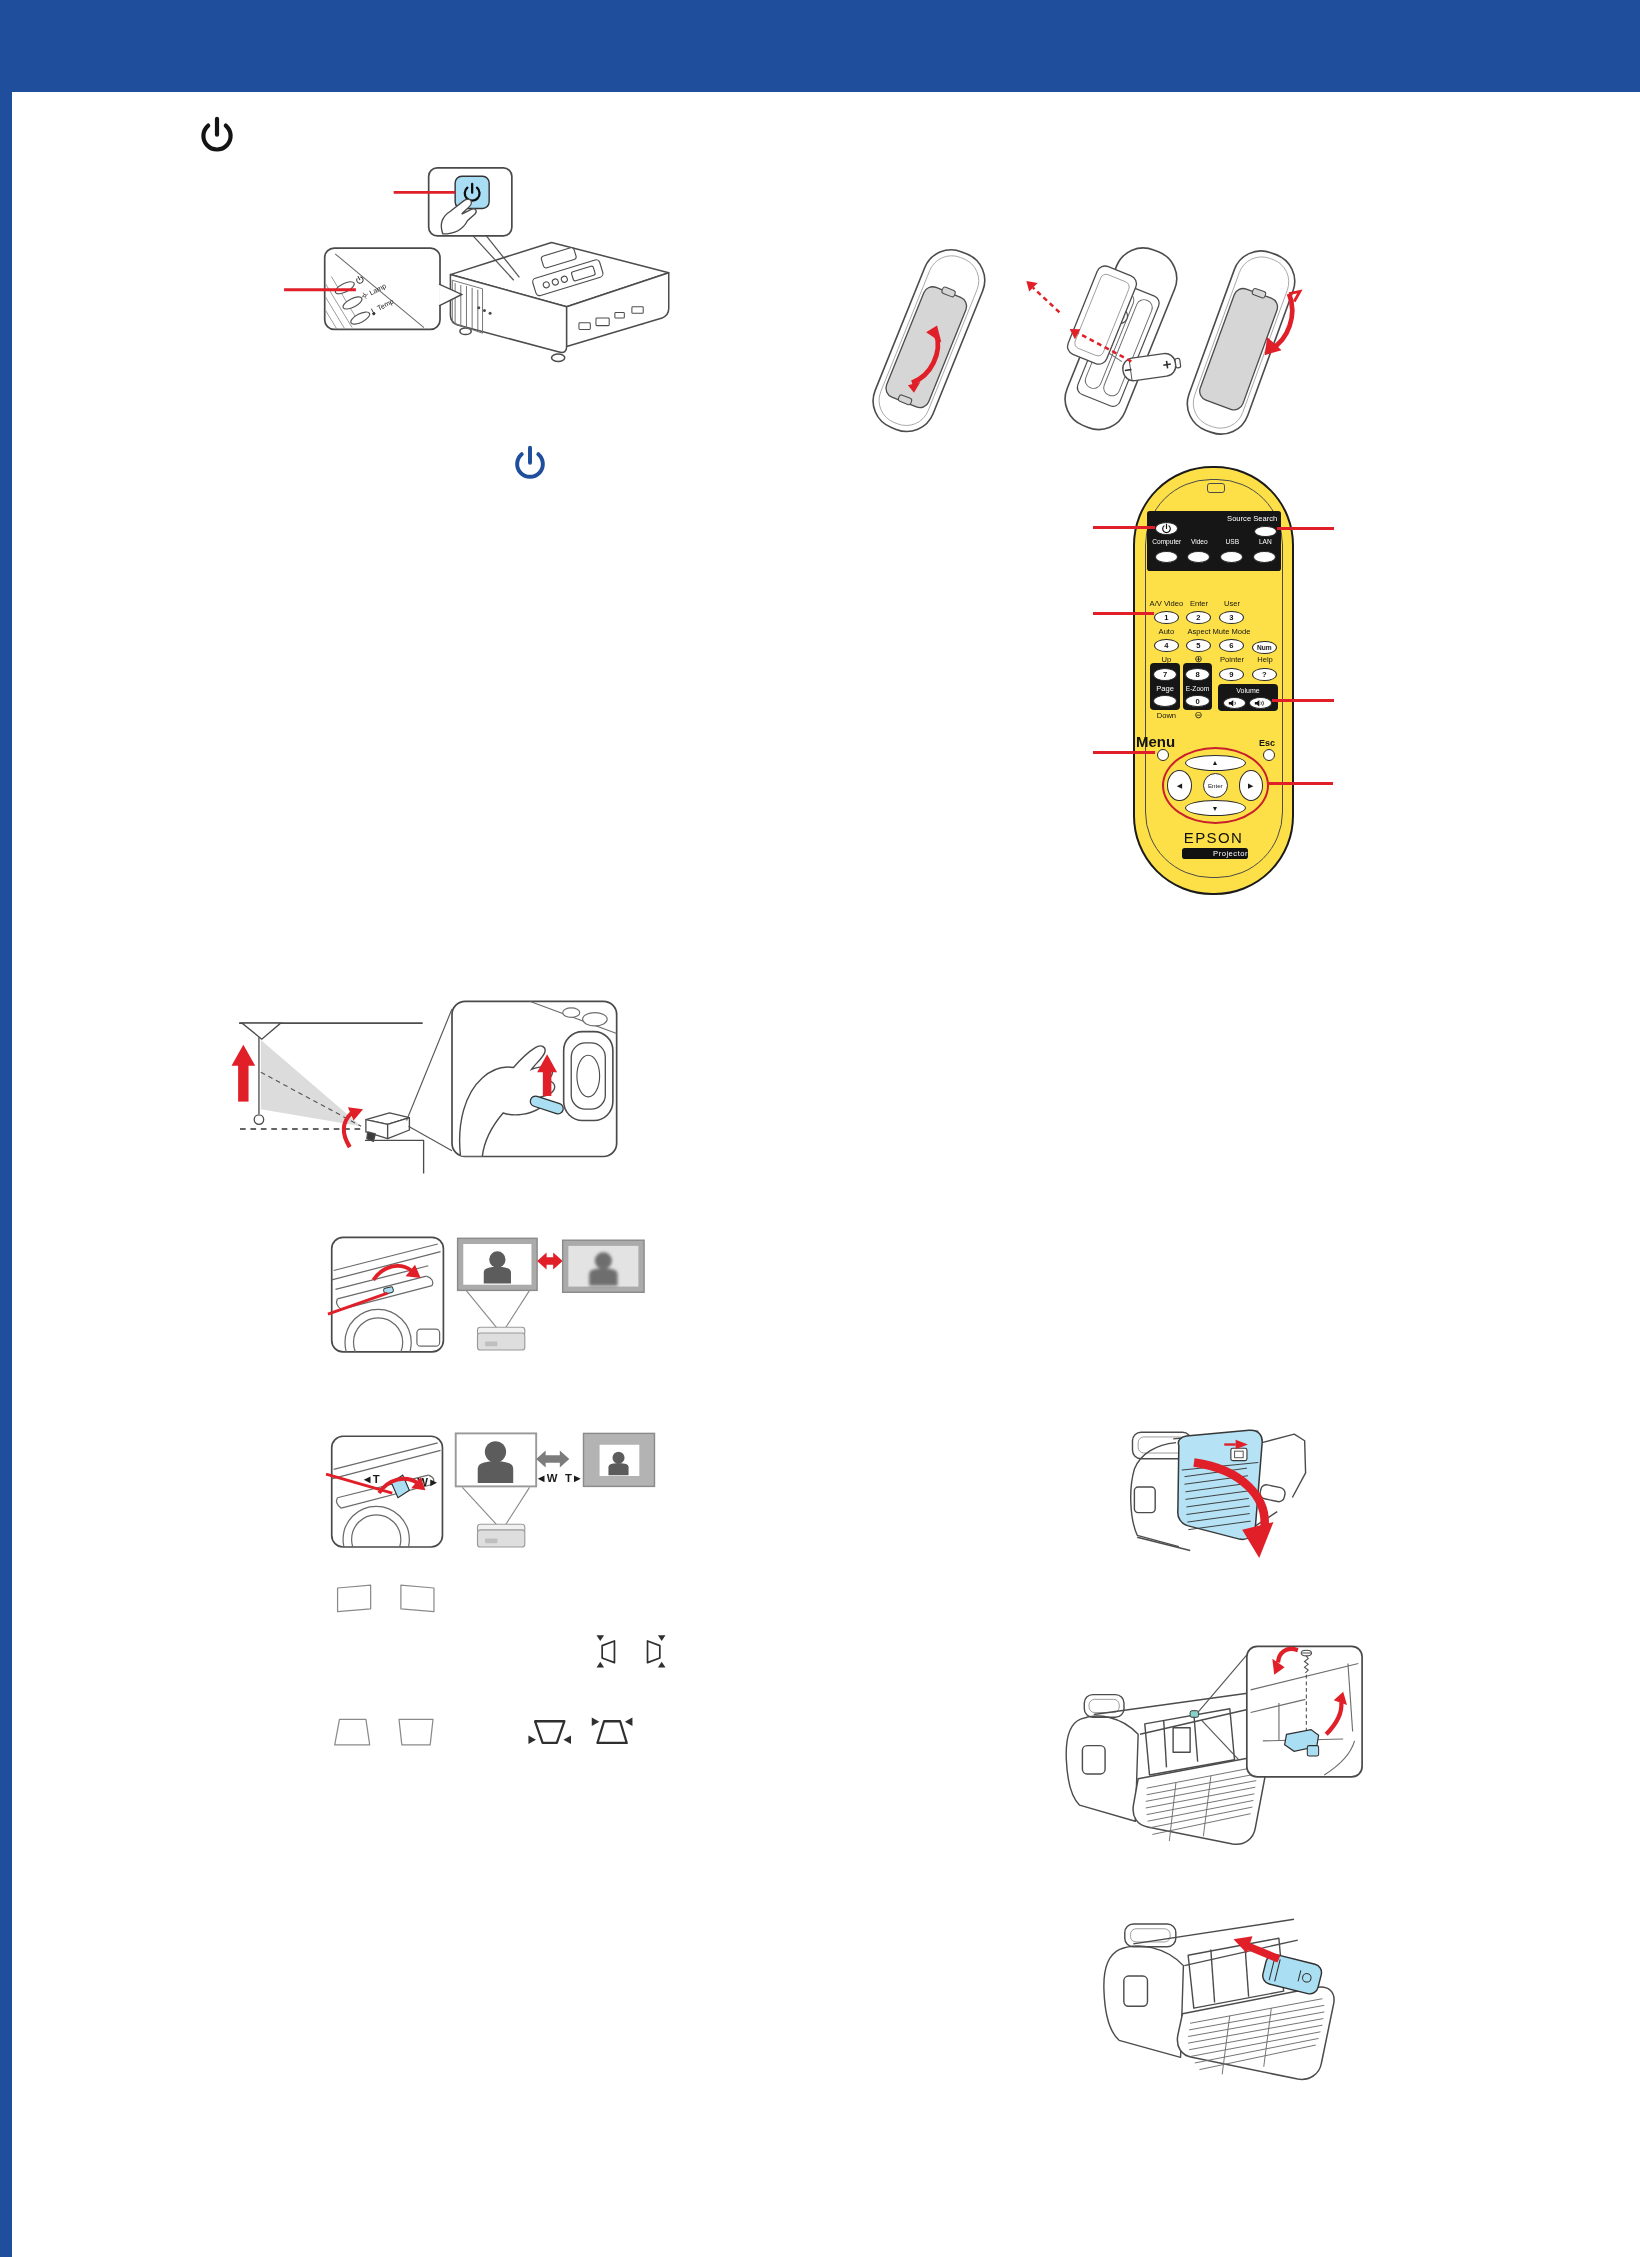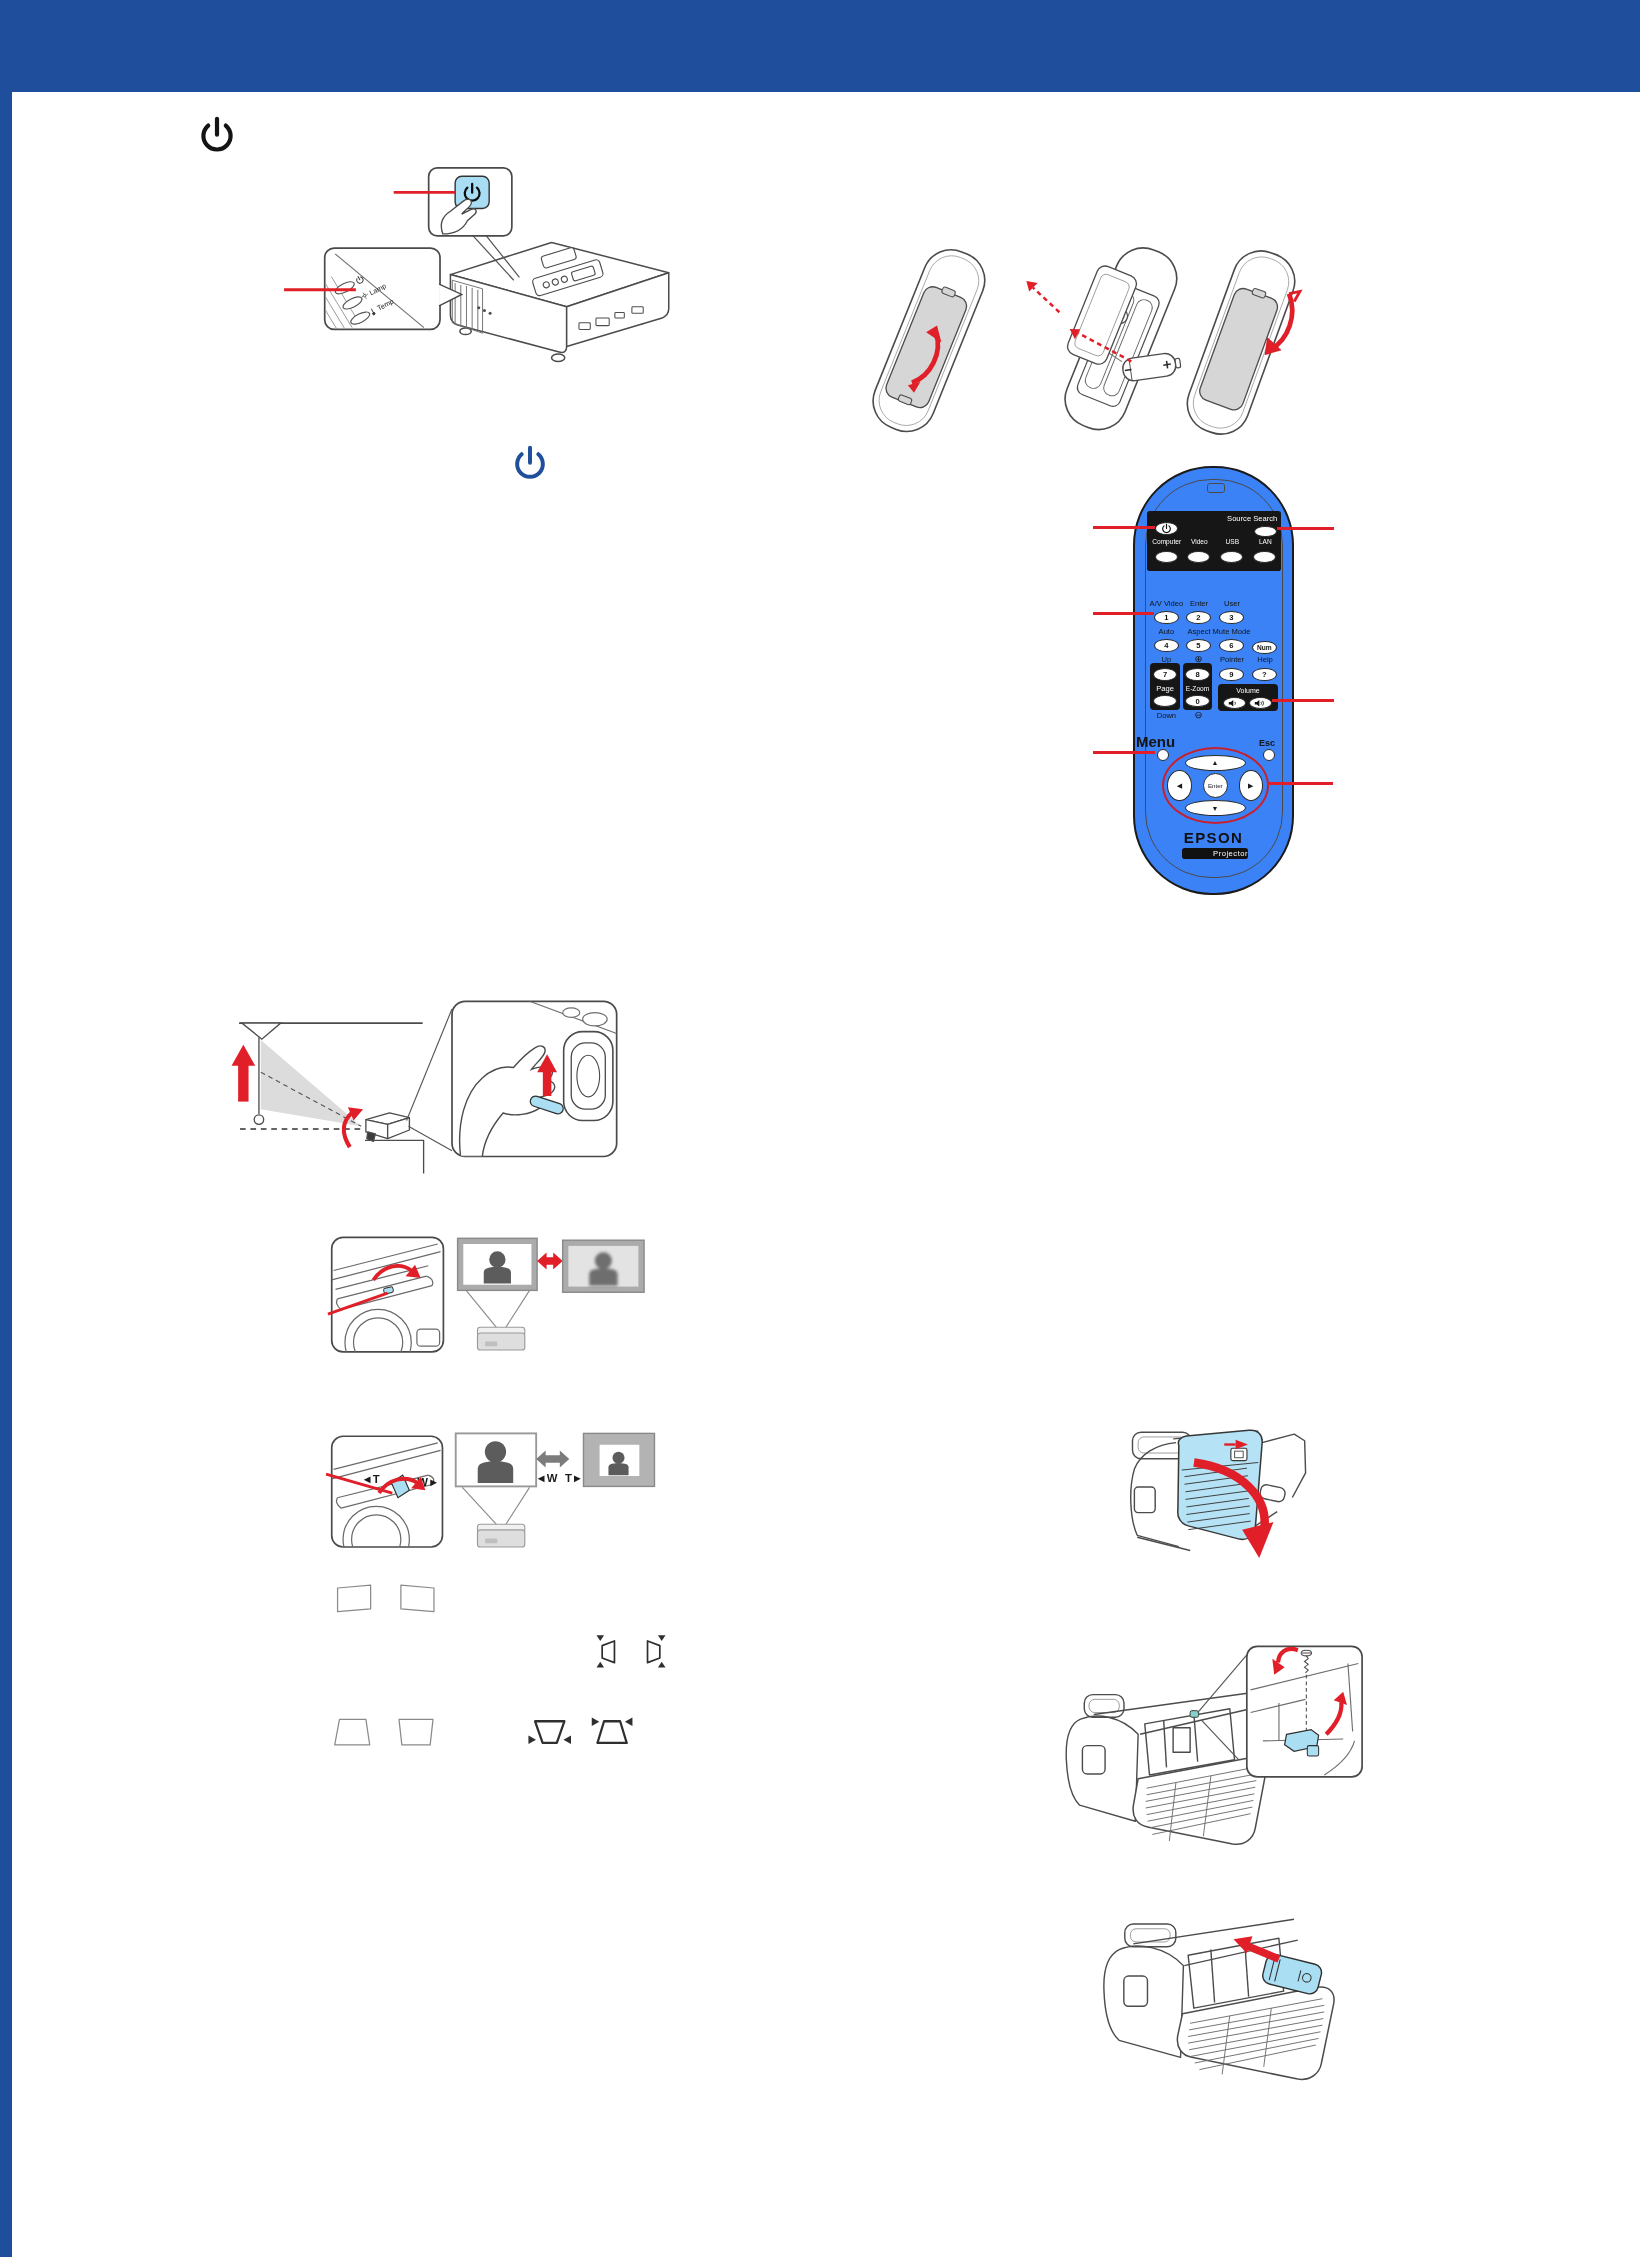--- a/index.html
+++ b/index.html
@@ -3,36 +3,36 @@
 <meta charset="utf-8">
 <style>
   html,body{margin:0;padding:0;background:#fff}
   #page{position:relative;width:1640px;height:2257px;background:#ffffff;
         font-family:"Liberation Sans",sans-serif;overflow:hidden}
   .abs{position:absolute}
   svg{display:block;position:absolute;overflow:visible}
   .line-red{position:absolute;height:2.8px;background:#e01f28;z-index:30}
   
   #remote{position:absolute;left:1133px;top:466px;width:161px;height:429px;
-          box-sizing:border-box;border:2.4px solid #1b1b1b;border-radius:79px;background:#3b82f6;z-index:20}
+          box-sizing:border-box;border:2.4px solid #1b1b1b;border-radius:79px;background:#fde047;z-index:20}
   .r-inner{position:absolute;left:9.5px;top:11.4px;right:9.5px;bottom:15px;
            border:1.4px solid #4a4a4a;border-radius:66px}
   .panel{position:absolute;left:12.3px;top:43px;width:134px;height:60px;background:#161616;border-radius:2.8px}
   .rlbl{position:absolute;text-align:center;font-size:7.6px;line-height:8.5px;color:#141414;white-space:nowrap}
   .wl{color:#fff}
   .oval{position:absolute;background:#fff;border:1.2px solid #2b2b2b;border-radius:50%;
         display:flex;align-items:center;justify-content:center;
         font-size:7.6px;font-weight:700;color:#111;box-sizing:border-box}
   .tile{position:absolute;background:#161616;border-radius:3.8px}
   .circlebtn{position:absolute;border:1.5px solid #2b2b2b;border-radius:50%;background:#fff;box-sizing:border-box}
   .petal{position:absolute;border:1.4px solid #2b2b2b;border-radius:50%;background:#fff;
          display:flex;align-items:center;justify-content:center;font-size:7px;color:#1a1a1a;box-sizing:border-box}
   .sym{position:absolute;text-align:center;font-size:9.5px;color:#141414}
   #epson-logo{position:absolute;left:0;top:361px;width:100%;text-align:center;
-              font-size:15px;font-weight:700;letter-spacing:1.4px;color:#101010}
+              font-size:15px;font-weight:400;letter-spacing:1.4px;color:#101010}
   #proj-badge{position:absolute;left:47px;top:380px;width:66px;height:11.4px;background:#111;border-radius:2.8px;
               color:#fff;font-size:7.6px;text-align:right;line-height:11.4px;letter-spacing:0.5px}
   #header-bar{position:absolute;left:0;top:0;width:1640px;height:92px}
   #edge-strip{position:absolute;left:0;top:0;width:12.3px;height:2257px}
 </style>
 </head>
 <body>
 
 <svg width="0" height="0" style="position:absolute" aria-hidden="true">
   <defs>

